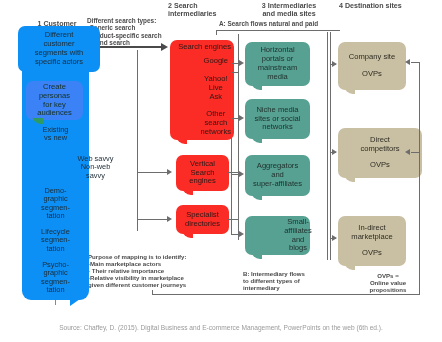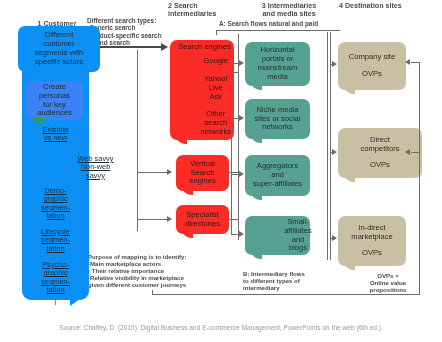--- a/index.html
+++ b/index.html
@@ -68,21 +68,21 @@
   
   .c-tan{background:#c9c0a4;color:#2e2b22;}
   .c-tan .tail:before{background:#c9c0a4;}
 
   
   .bluecol{
     position:absolute;background:#0d90f5;border-radius:9px;
   }
   .bluecol .sub{
     position:absolute;left:0;width:100%;text-align:center;
-    font-size:7.4px;line-height:8.4px;color:#1d2b36;white-space:pre-line;text-decoration:underline;
+    font-size:7.4px;line-height:8.4px;color:#1d2b36;white-space:pre-line;
   }
   .bluecol .tailb{
     position:absolute;left:48px;bottom:-6px;width:10px;height:7px;background:#0d90f5;
     clip-path:polygon(0 0,100% 0,0 100%);
   }
 
   
   .ln{position:absolute;background:#6d6d6d;}
   .lnh{height:1px;}
   .lnv{width:1px;}

